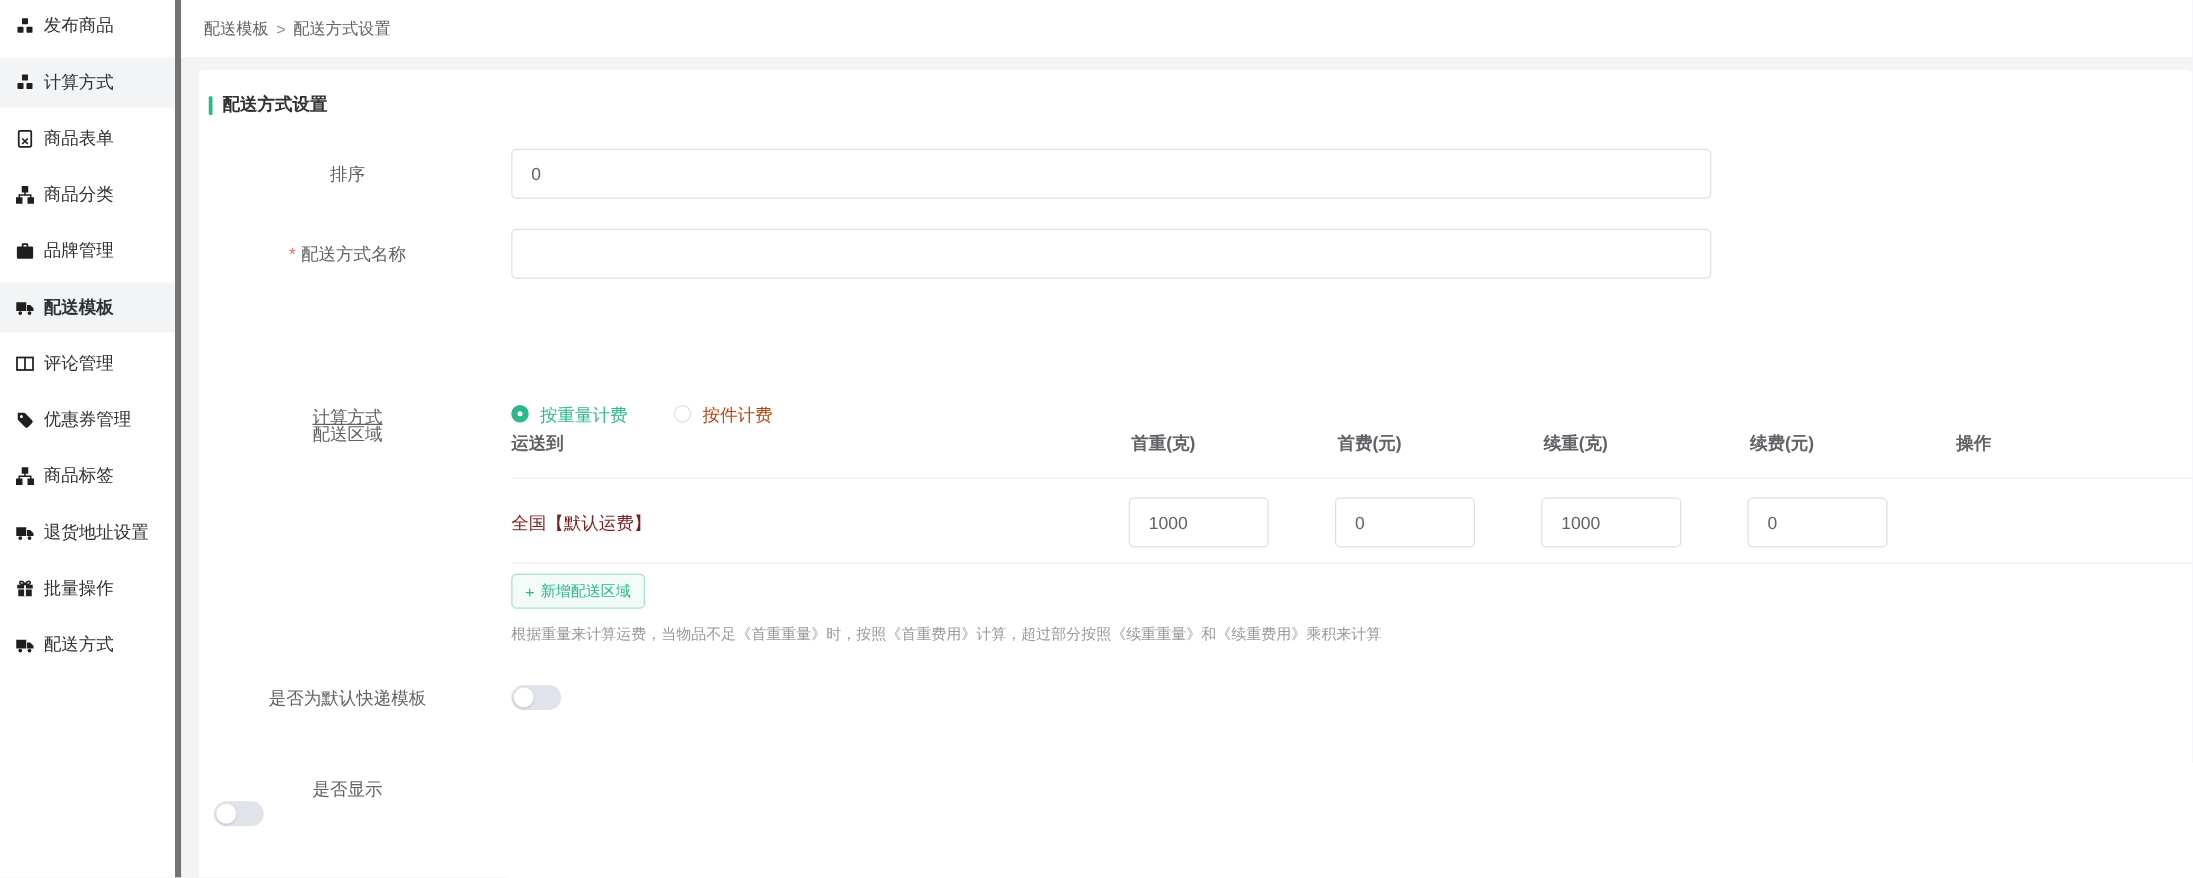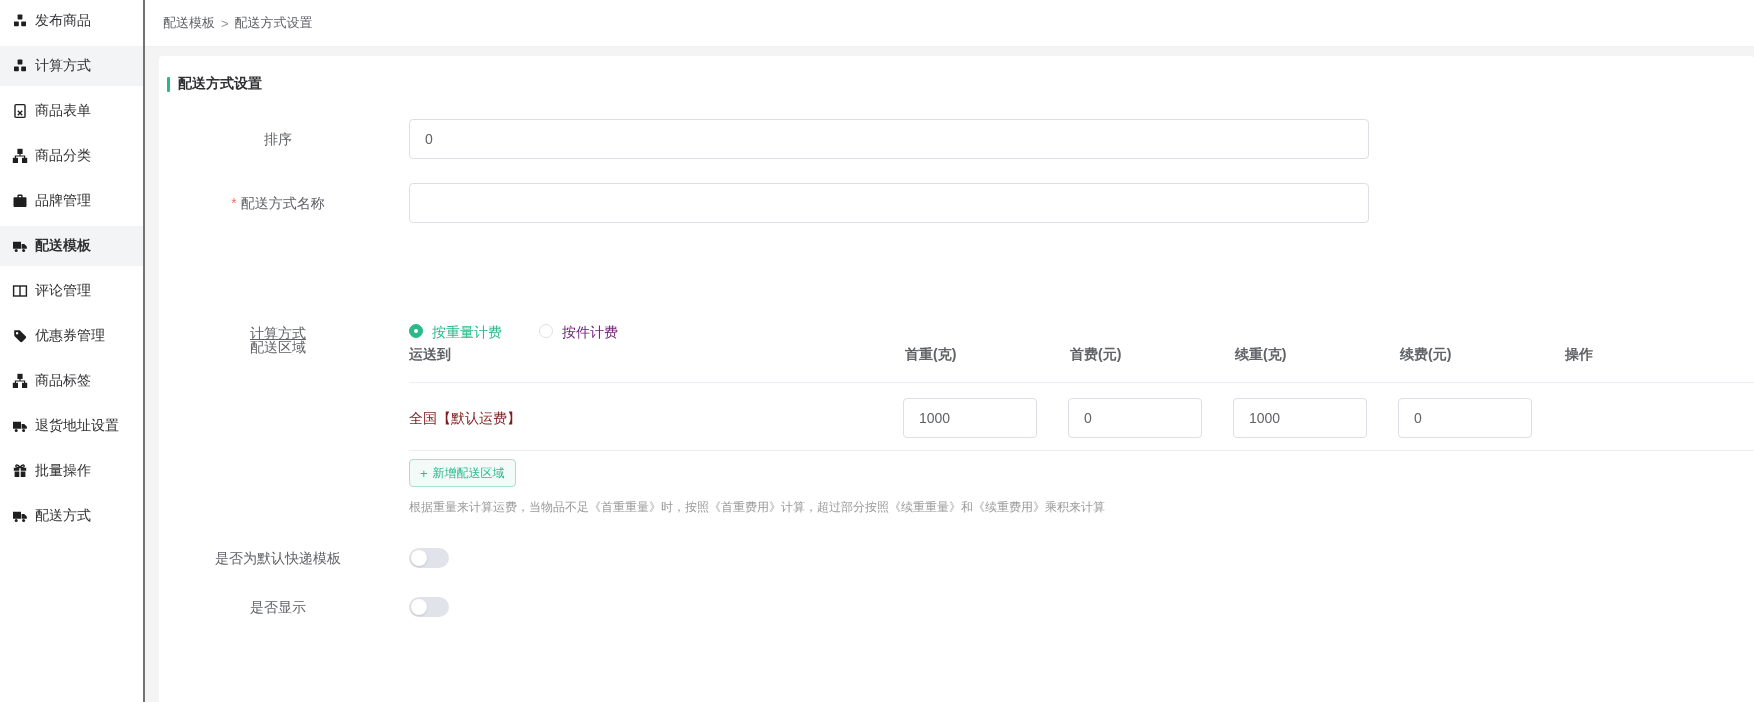--- a/index.html
+++ b/index.html
@@ -1,21 +1,21 @@
 <!DOCTYPE html>
 <html style="--accent: #2bb98a; --danger: #f56c6c;"><head>
 <meta charset="utf-8">
 <style>
   * { margin:0; padding:0; box-sizing:border-box; }
   html,body { width:1754px; height:702px; overflow:hidden; background:#f4f4f5;
     font-family:"Liberation Sans","DejaVu Sans",sans-serif; }
   .app { width:1754px; height:702px; display:flex; }
 
   
-  .sidebar { width:145px; height:100%; background:#fff; border-right:2px solid #737373;
+  .sidebar { width:145px; height:100%; background:#fff; border-right:5px solid #737373;
     padding-top:1px; flex:none; }
   .side-item { height:40px; margin-bottom:5px; display:flex; align-items:center;
     padding-left:11px; cursor:pointer; color:#303133; font-size:14px; }
   .side-item.active { background:#f3f4f5; }
   .side-item.bold .side-label { font-weight:700; }
   .side-icon { width:17px; height:17px; margin-right:7px; display:inline-flex;
     align-items:center; justify-content:center; color:#1f1f1f; flex:none; }
   .side-icon svg { width:16px; height:16px; display:block; }
 
   
@@ -49,45 +49,45 @@
   .row-calc { top:259px; height:36px; align-items:center; }
   .row-calc .form-label { line-height:36px;text-decoration:underline; }
   .radios { display:flex; align-items:center; height:36px; }
   .radio { display:flex; cursor:pointer;font-family:Liberation Mono, monospace; }
   .radio + .radio { margin-left:37px; }
   .radio-dot { width:14px; height:14px; border-radius:50%; border:1px solid #dcdfe6;
     background:#fff; position:relative; flex:none; }
   .radio.checked .radio-dot { background:var(--accent); border-color:var(--accent); }
   .radio.checked .radio-dot::after { content:""; position:absolute; left:4px; top:4px;
     width:4px; height:4px; border-radius:50%; background:#fff; }
-  .radio-label { margin-left:9px; font-size:14px; color:#701a75; }
+  .radio-label { margin-left:9px; font-size:14px; color:#c2410c; }
   .radio.checked .radio-label { color:var(--accent); }
 
   .row-region { top:277px; }
   .row-region .form-label { padding-top:6px; }
 
   .region-table { position:absolute; top:284px; left:250px; width:1390px; }
   .rt-grid { display:grid; grid-template-columns:494px 165px 165px 165px 165px auto; }
   .rt-head { height:43px; border-bottom:1px solid #ebeef5; width:1390px;
     align-items:start; padding-top:6px; }
   .rt-head span { font-size:14px; font-weight:700; color:#606266; padding-left:2px; }
   .rt-head .col-dest { padding-left:0; }
   .rt-body { padding:15px 0 12px; border-bottom:1px solid #ebeef5; width:1390px; }
   .rt-dest { font-size:14px; color:#7f1d1d; line-height:40px; }
-  .cell-input { width:134px; height:40px; border:1px solid #dcdfe6; border-radius:4px;
+  .cell-input { width:112px; height:40px; border:1px solid #dcdfe6; border-radius:4px;
     font-size:14px; color:#606266; padding:0 15px; outline:none;
     font-family:"Liberation Sans","DejaVu Sans",sans-serif; }
   .add-area-btn { margin-top:8px; height:28px; padding:0 10px; display:inline-flex;
     align-items:center; background:#f2fbf8; border:1px solid #a8e0cb; border-radius:4px;
     color:var(--accent); font-size:12px; cursor:pointer;
     font-family:"Liberation Sans","DejaVu Sans",sans-serif; }
   .add-area-btn .plus { margin-right:5px; font-size:13px; line-height:1; }
   .region-hint { margin-top:12px; font-size:12px; color:#999; }
 
-  .row-default { top:492px; } .row-visible { top:541px; }
+  .row-default { top:492px; } .row-visible { top:565px;flex-direction:column; }
   .row-default .form-label, .row-visible .form-label { line-height:20px; }
   .switch { width:40px; height:20px; border-radius:10px; background:#e0e4ea;
     position:relative; cursor:pointer; }
   .switch-knob { position:absolute; left:2px; top:2px; width:16px; height:16px;
     border-radius:50%; background:#fff; box-shadow:0 1px 2px rgba(0,0,0,.15); }
 </style>
 </head>
 <body>
 
 <div class="app">

